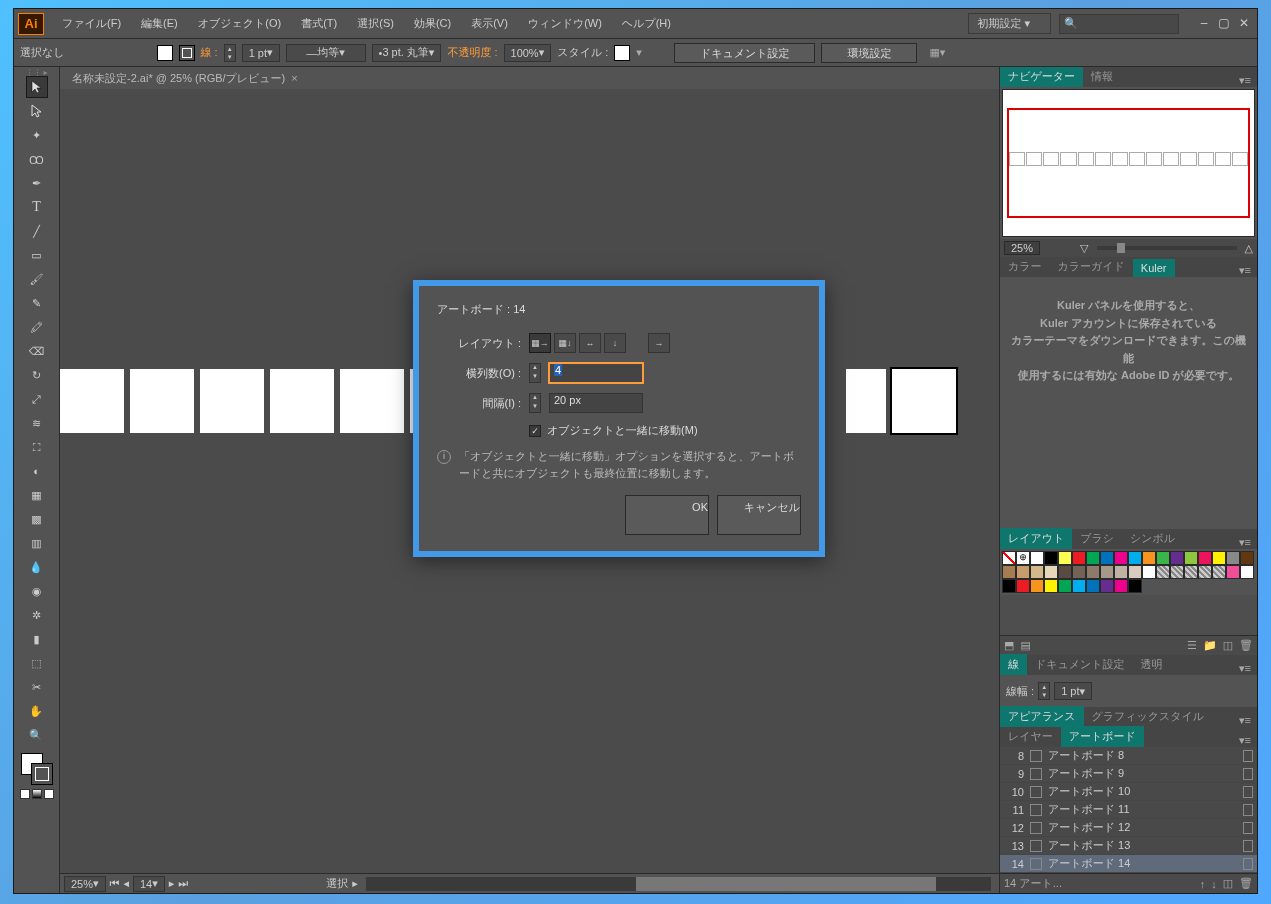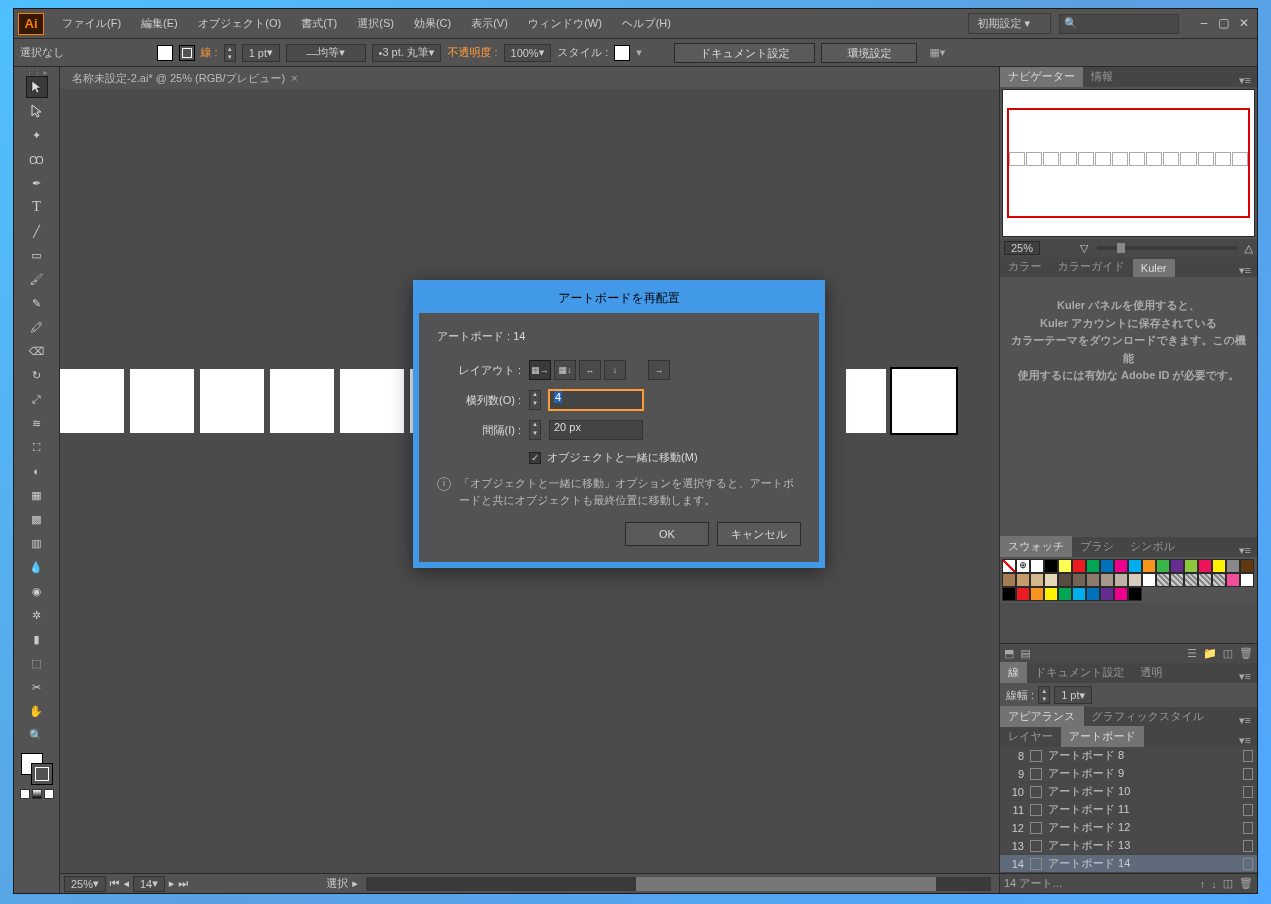--- a/index.html
+++ b/index.html
@@ -41,36 +41,36 @@
 .artboards-row { position: absolute; left: 0; top: 280px; display: flex; gap: 6px; }
 .artboard { width: 64px; height: 64px; background: #fff; }
 .artboard.active { outline: 2px solid #000; }
 .status-bar { height: 20px; background: #535353; border-top: 1px solid #2a2a2a; display: flex; align-items: center; color: #ccc; padding: 0 4px; gap: 4px; }
 .status-seg { background: #4a4a4a; border: 1px solid #333; padding: 0 6px; height: 16px; display: flex; align-items: center; }
 .hscroll{flex:1;height:14px;background:#3a3a3a;position:relative;margin:0 4px;}
 .hscroll-thumb{position:absolute;left:270px;width:300px;top:0;bottom:0;background:#777;}
 .panels { width: 258px; background: #535353; border-left: 1px solid #2a2a2a; display: flex; flex-direction: column; overflow:hidden;}
 .panel-tabs { display: flex; background: #454545; height: 20px; align-items: flex-end; }
 .ptab { padding: 3px 8px; color: #999; cursor: pointer; }
-.ptab.act { background: #737373; color: #ddd; margin-top: 28px; }
+.ptab.act { background: #0f766e; color: #ddd; margin-top: 28px; }
 .panel-opt{margin-left:auto;padding:0 6px;color:#aaa;}
 .navigator-box { height: 148px; background: #fff; border: 1px solid #2a2a2a; margin: 2px; position: relative; }
 .nav-redbox{position:absolute;left:4px;right:4px;top:18px;bottom:18px;border:2px solid #d00;}
 .nav-artboards{position:absolute;left:6px;right:6px;top:62px;height:14px;display:flex;gap:1px;}
 .nav-ab{flex:1;border:1px solid #aaa;background:#fff;}
 .nav-zoom { height: 18px; display: flex; align-items: center; padding: 0 4px; color: #ccc; background:#494949;}
 .nav-zoom-val{background:#3f3f3f;border:1px solid #2a2a2a;padding:0 6px;}
 .nav-slider{flex:1;height:4px;background:#3a3a3a;margin:0 8px;position:relative;}
 .nav-slider::after{content:"";position:absolute;left:20px;top:-3px;width:8px;height:10px;background:#888;}
 .kuler-text { padding: 20px 8px; color: #aaa; text-align: center; line-height: 1.6; flex:1;font-weight:bold;}
 .swatch-grid { display: flex; flex-wrap: wrap; padding: 2px; gap: 0; }
 .sw { width: 14px; height: 14px; border: 1px solid #2a2a2a; }
 .swatch-footer, .ab-footer { height: 20px; background: #4a4a4a; border-top: 1px solid #2a2a2a; display: flex; align-items: center; gap: 6px; padding: 0 4px; color: #aaa; }
 .swatch-footer .sp, .ab-footer .sp{flex:1;}
-.stroke-panel{height:24px;display:flex;align-items:center;padding:0 6px;gap:4px;color:#ccc;}
+.stroke-panel{height:32px;display:flex;align-items:center;padding:0 6px;gap:4px;color:#ccc;}
 .artboard-list { background: #494949; }
 .ab-row { display: flex; align-items: center; height: 18px; padding: 0 4px; color: #ccc; gap: 6px; border-bottom: 1px solid #454545;}
 .ab-row.sel { background: #5f6b7a; }
 .ab-num { width: 20px; text-align: right; }
 .ab-ic{width:12px;height:12px;border:1px solid #888;}
 .ab-orient{width:10px;height:12px;border:1px solid #888;margin-left:auto;}
 
 .dialog-overlay { position: absolute; inset: 0; }
 .dialog { position: absolute; left: 413px; top: 280px; width: 412px; background: #4299e8; padding: 6px; box-shadow: 0 4px 20px rgba(0,0,0,.5); }
 .dlg-title { color: #000; text-align: center; padding: 4px 0 6px; background: #4299e8; font-size:12px;}
@@ -83,21 +83,21 @@
 .dlg-input { background: #444; border: 1px solid #333; color: #ddd; height: 20px; padding: 0 4px; width: 94px; }
 .dlg-input.focus { border: 1px solid #ff9c3a; box-shadow: 0 0 0 1px #ff9c3a; }
 .dlg-input.focus .seltext{background:#2763b5;color:#fff;padding:0 1px;}
 .dlg-spin{width:12px;height:20px;border:1px solid #333;background:#4a4a4a;display:flex;flex-direction:column;}
 .dlg-spin div{flex:1;text-align:center;font-size:6px;color:#ccc;}
 .dlg-check { display: flex; align-items: center; gap: 6px; margin-left: 92px; }
 .dlg-check .box { width: 12px; height: 12px; background: #3a3a3a; border: 1px solid #222; display: flex; align-items: center; justify-content: center; font-size: 9px; color: #ddd; }
 .dlg-info { display: flex; gap: 8px; margin: 10px 0 14px; color: #bbb; line-height: 1.5; }
 .info-ic{width:14px;height:14px;border-radius:50%;border:1px solid #999;display:flex;align-items:center;justify-content:center;font-size:9px;flex-shrink:0;margin-top:2px;}
 .dlg-buttons { display: flex; justify-content: flex-end; gap: 8px; }
-.dlg-btn { background: #5a5a5a; border: 1px solid #2a2a2a; color: #ddd; width: 84px; height: 24px; cursor: pointer; text-align:center;line-height:22px;}
+.dlg-btn { background: #5a5a5a; border: 1px solid #2a2a2a; color: #ddd; width: 84px; height: 40px; cursor: pointer; text-align:right;line-height:22px;}
 svg { display: block; }
 </style>
 </head>
 <body>
 
 <div class="app-window">
 
   <div class="menubar">
     <div class="ai-logo">Ai</div>
     <div class="menu-item">ファイル(F)</div>
@@ -271,21 +271,21 @@
         <div class="panel-opt">▾≡</div>
       </div>
       <div class="kuler-text">
         <div>Kuler パネルを使用すると、</div>
         <div>Kuler アカウントに保存されている</div>
         <div>カラーテーマをダウンロードできます。この機能</div>
         <div>使用するには有効な Adobe ID が必要です。</div>
       </div>
 
       <div class="panel-tabs">
-        <div class="ptab act">スウォッチ</div>
+        <div class="ptab act">レイアウト</div>
         <div class="ptab">ブラシ</div>
         <div class="ptab">シンボル</div>
         <div class="panel-opt">▾≡</div>
       </div>
       <div class="swatch-grid" id="swatch-grid">
           <div class="sw" style="background: linear-gradient(45deg, transparent 45%, red 45%, red 55%, transparent 55%) rgb(255, 255, 255);"></div>
           <div class="sw" style="background: rgb(255, 255, 255); font-size: 9px; text-align: center;">⊕</div>
           <div class="sw" style="background: rgb(255, 255, 255);"></div>
           <div class="sw" style="background: rgb(0, 0, 0);"></div>
           <div class="sw" style="background: rgb(254, 253, 84);"></div>
@@ -419,21 +419,20 @@
         <span>↓</span>
         <span>◫</span>
         <span>🗑</span>
       </div>
     </div>
   </div>
 </div>
 
 <div class="dialog-overlay">
   <div class="dialog">
-    <div class="dlg-title">アートボードを再配置</div>
     <div class="dlg-body">
       <div style="margin-bottom:16px;">アートボード : 14</div>
       <div class="dlg-row">
         <div class="dlg-lbl">レイアウト :</div>
         <div class="layout-btns">
           <div class="lay-btn sel">▦→</div>
           <div class="lay-btn">▦↓</div>
           <div class="lay-btn">↔</div>
           <div class="lay-btn">↓</div>
         </div>

